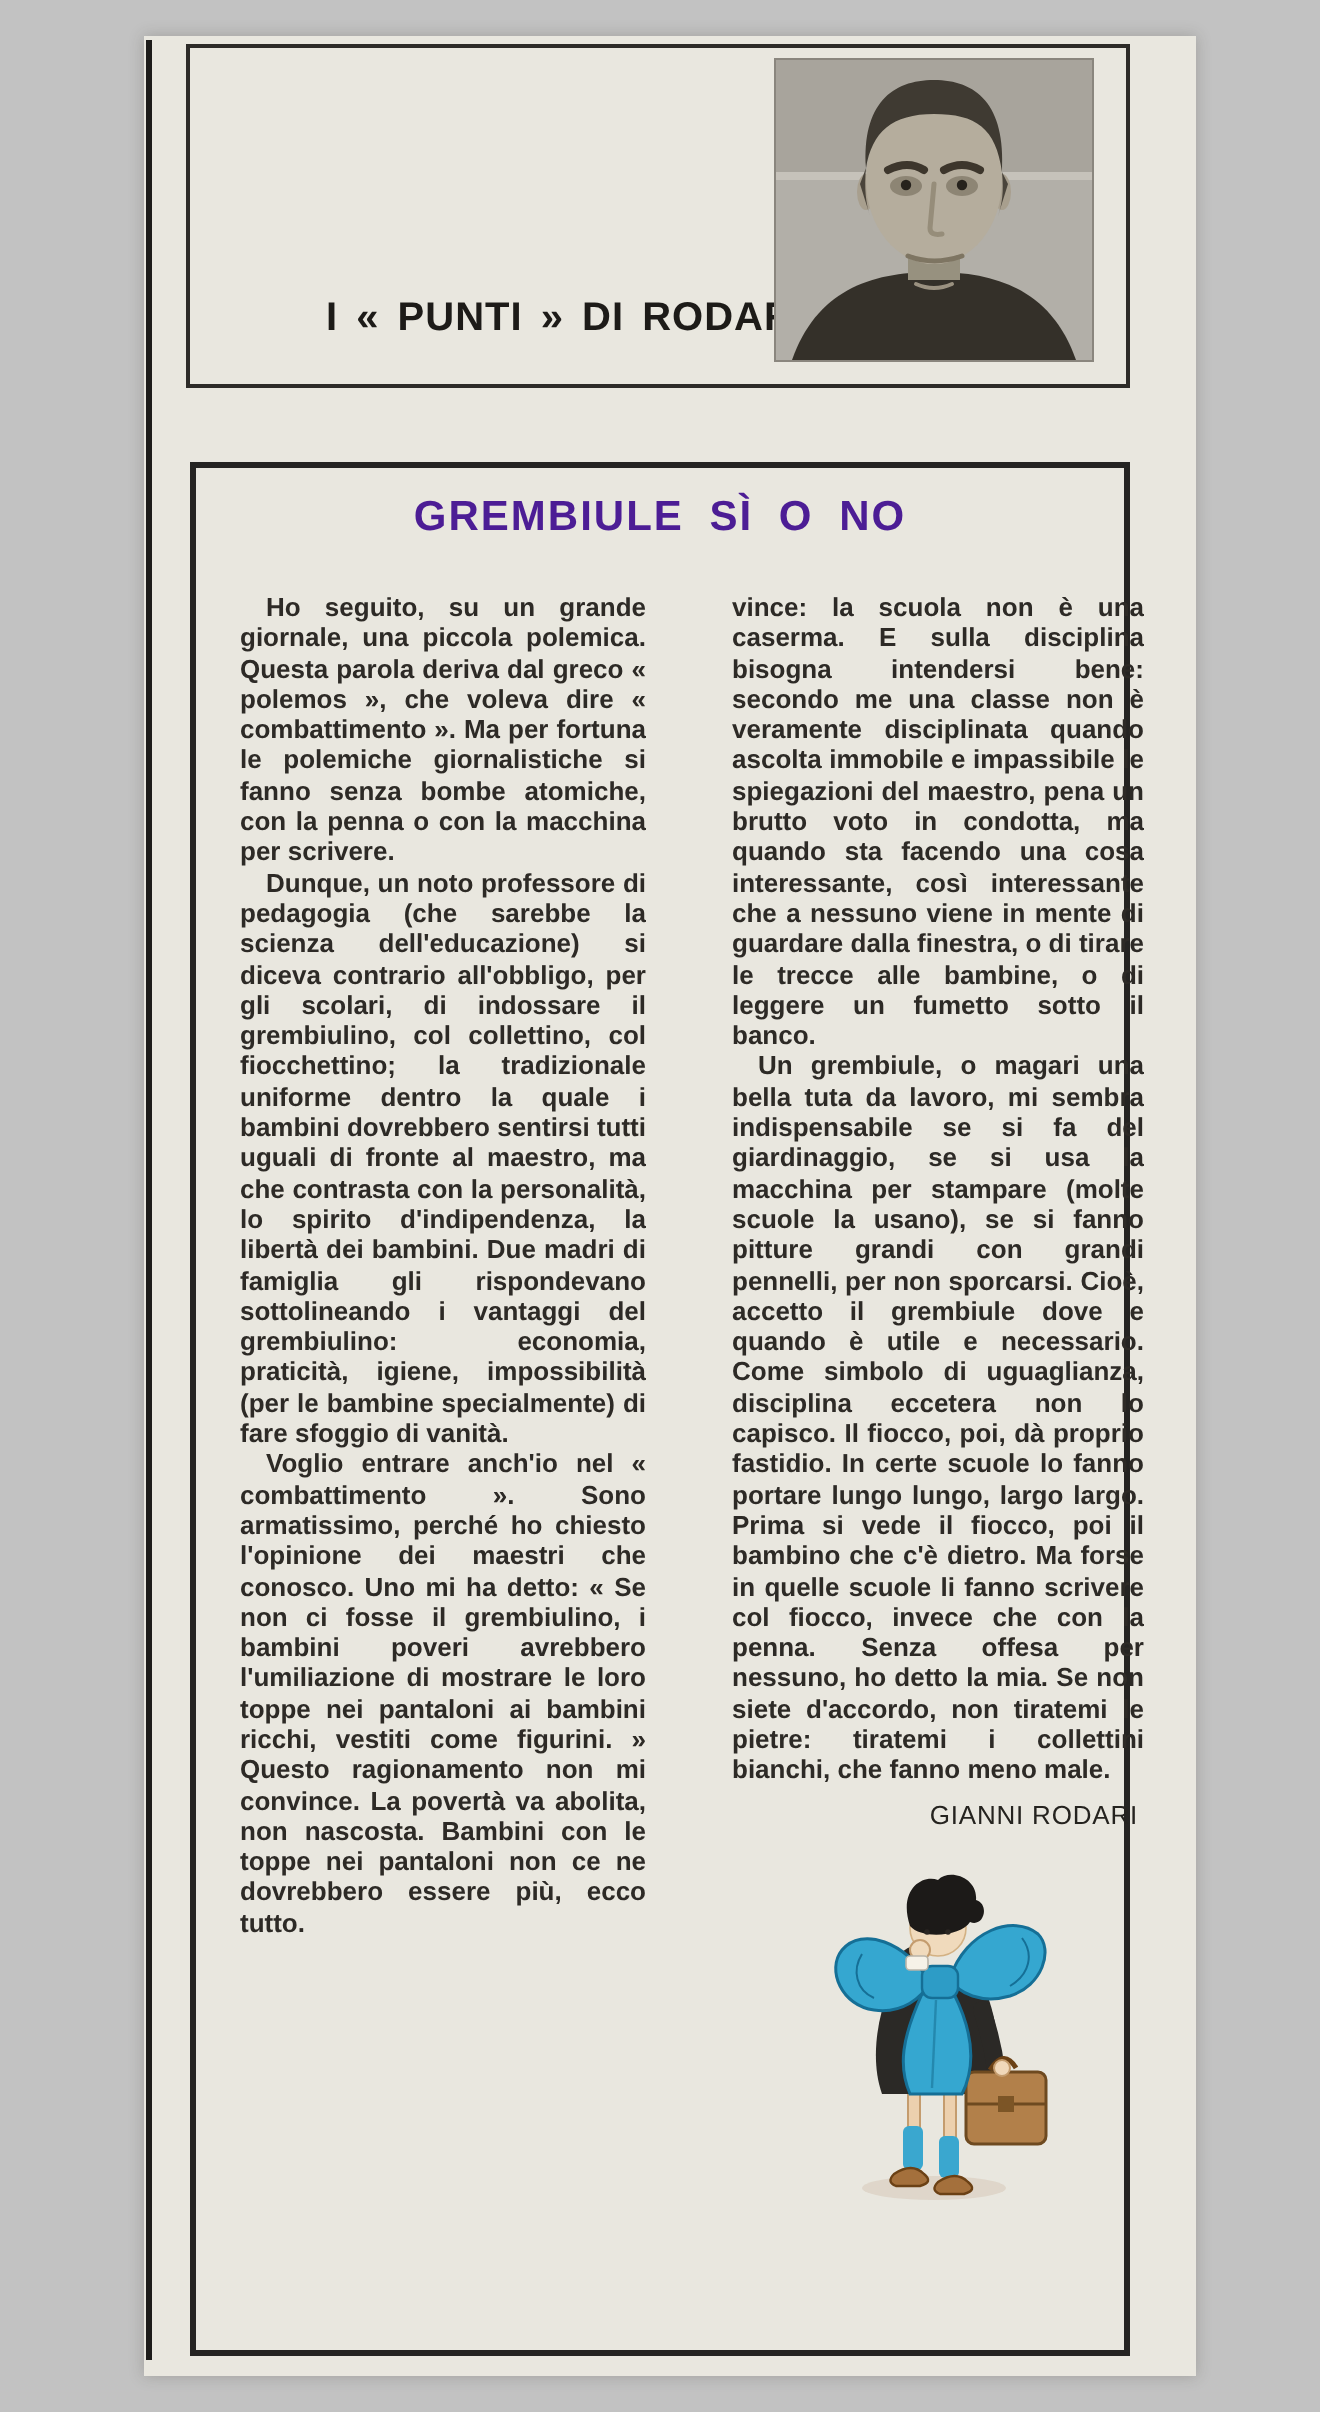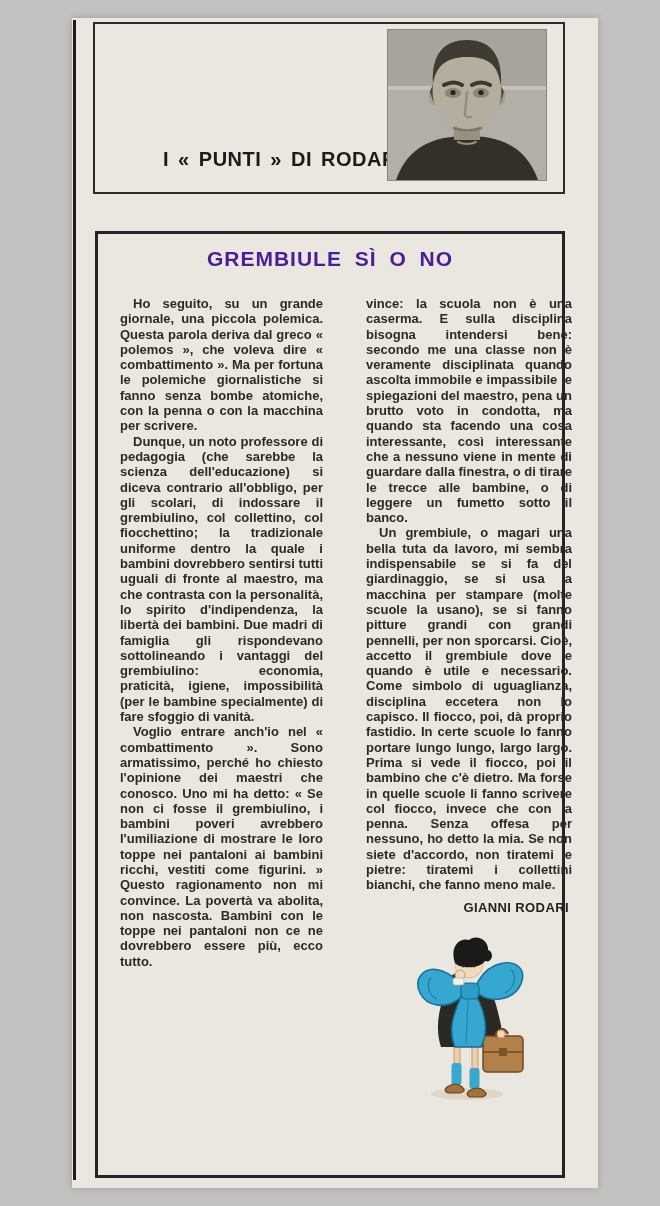--- a/index.html
+++ b/index.html
@@ -89,21 +89,21 @@
   .col-left  { left: 22px; }
   .col-right { left: 236px; width: 206px; margin-left: 32px; }
   .col p { margin: 0; text-indent: 13px; }
   .col p.no-indent { text-indent: 0; }
 
   .byline {
     margin-top: 7px;
     text-align: right;
     padding-right: 3px;
     font-size: 13px;
-    font-weight: 700;
+    font-weight: 400;
     letter-spacing: .4px;
     color: #25231f;
   }
 
   .illustration {
     margin: 22px auto 0 auto;
     width: 116px; height: 166px;
   }
   .illustration svg { display: block; width: 100%; height: 100%; }
 </style>

